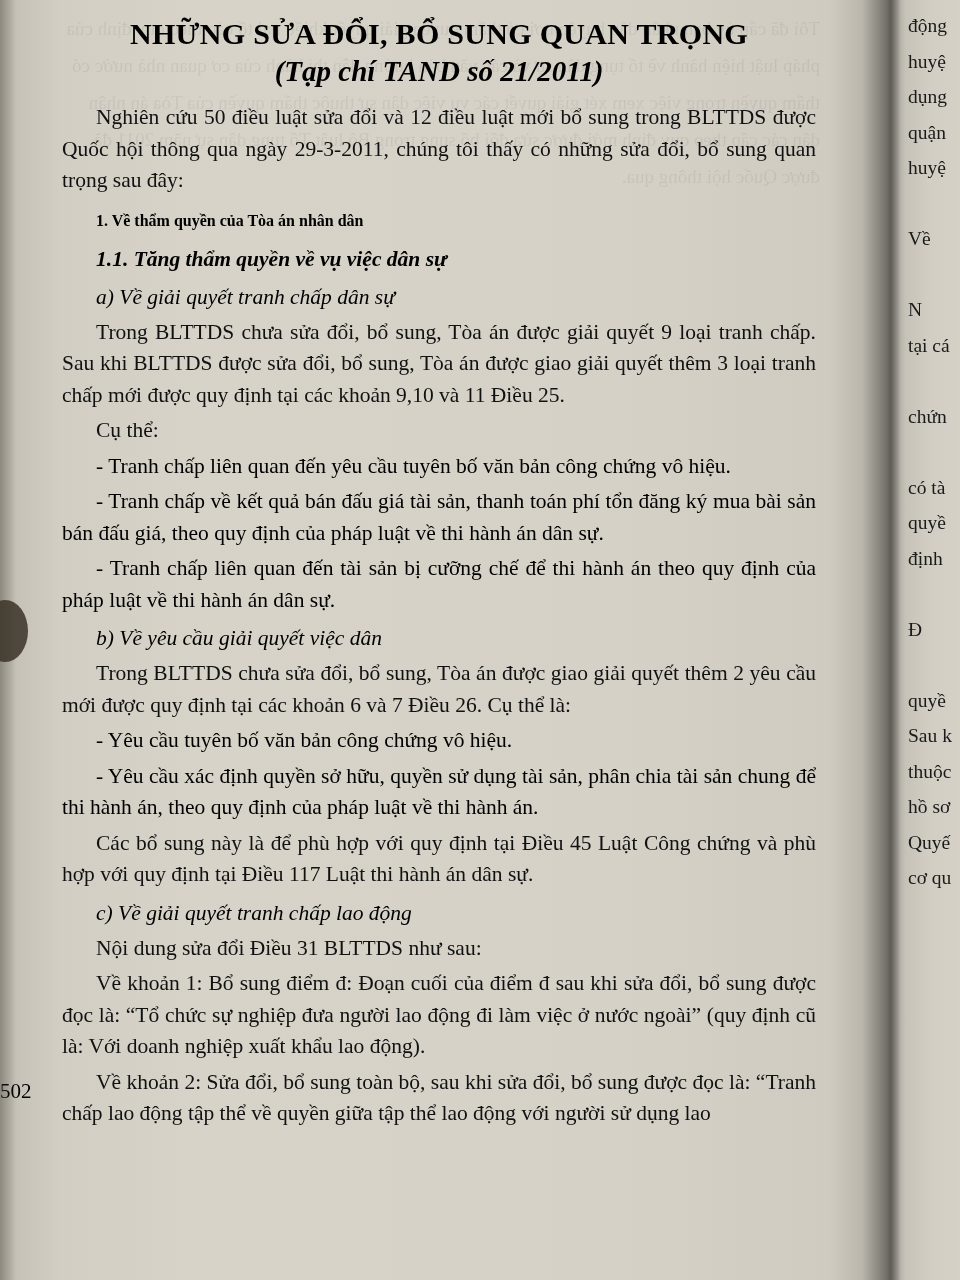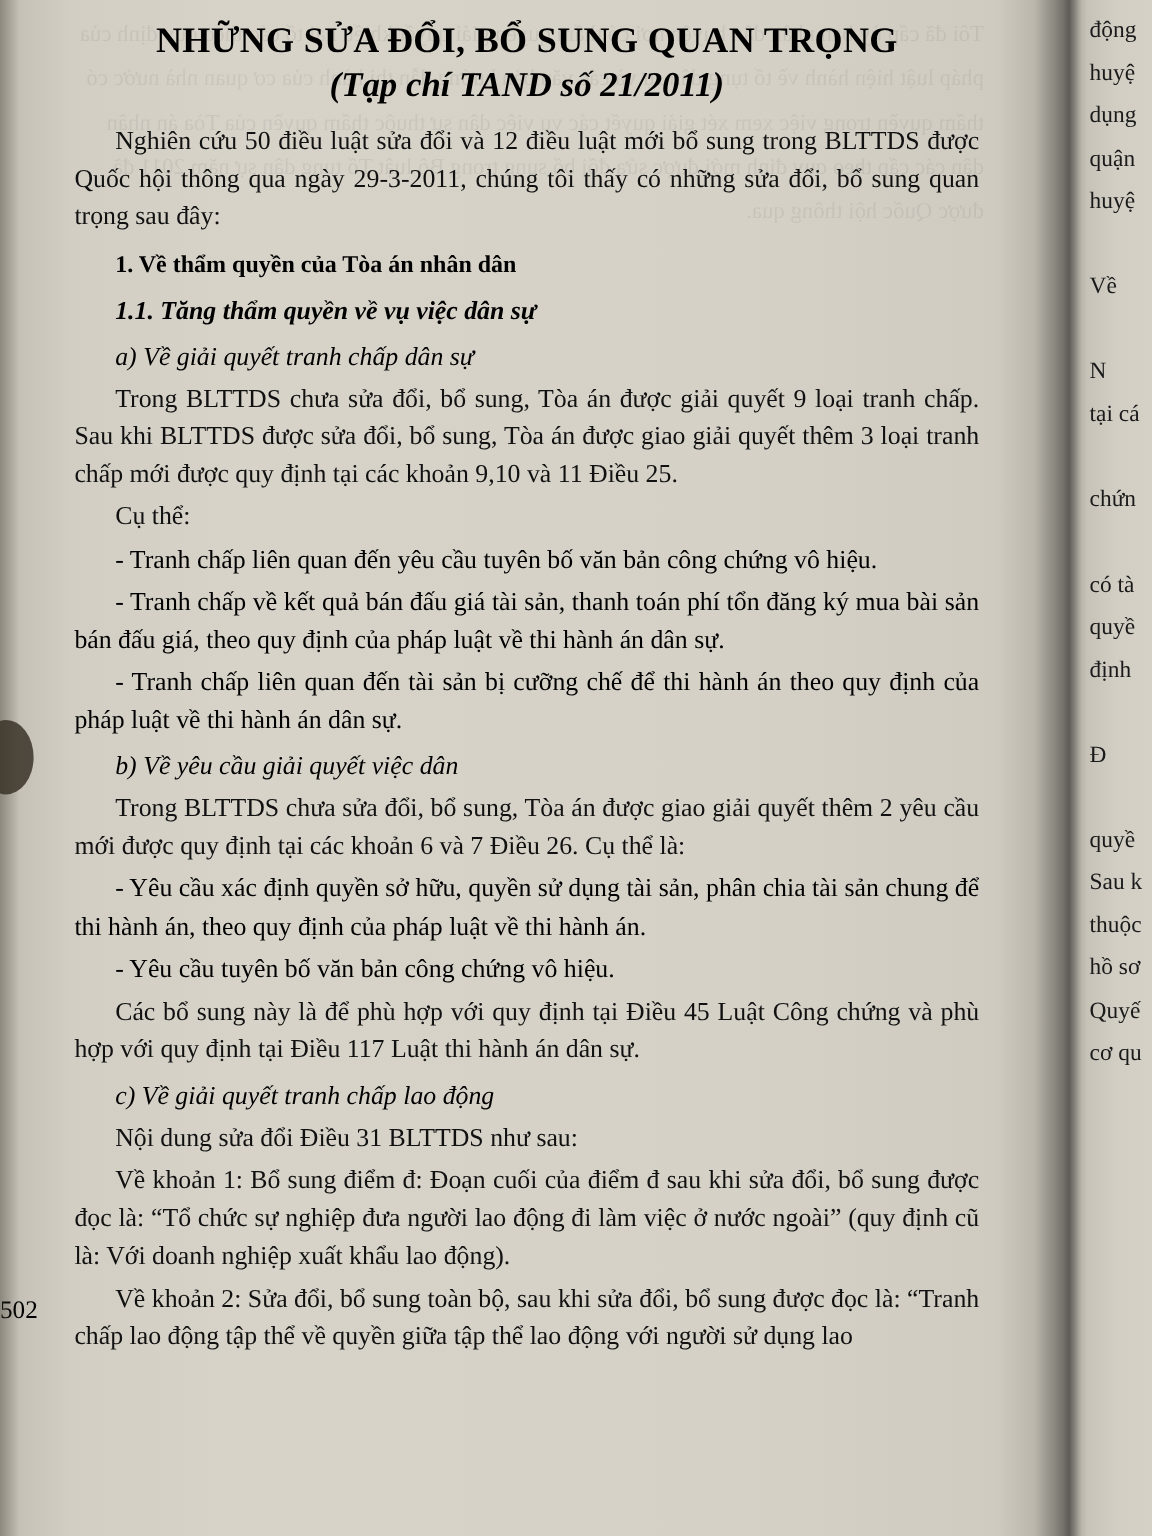--- a/index.html
+++ b/index.html
@@ -71,21 +71,21 @@
   }
   p.body {
     font-size: 21.5px;
     line-height: 31.5px;
     text-align: justify;
     margin: 0 0 4px 0;
     text-indent: 34px;
     color: #111;
   }
   p.head1 {
-    font-size: 20px;
+    font-size: 16px;
     line-height: 32px;
     font-weight: bold;
     text-indent: 34px;
     margin: 8px 0 4px 0;
   }
   p.head2 {
     font-size: 21.5px;
     line-height: 32px;
     font-style: italic;
     font-weight: bold;
@@ -179,22 +179,22 @@
     <p class="head1">1. Về thẩm quyền của Tòa án nhân dân</p>
     <p class="head2">1.1. Tăng thẩm quyền về vụ việc dân sự</p>
     <p class="head3">a) Về giải quyết tranh chấp dân sự</p>
     <p class="body">Trong BLTTDS chưa sửa đổi, bổ sung, Tòa án được giải quyết 9 loại tranh chấp. Sau khi BLTTDS được sửa đổi, bổ sung, Tòa án được giao giải quyết thêm 3 loại tranh chấp mới được quy định tại các khoản 9,10 và 11 Điều 25.</p>
     <p class="body">Cụ thể:</p>
     <p class="dash">- Tranh chấp liên quan đến yêu cầu tuyên bố văn bản công chứng vô hiệu.</p>
     <p class="dash">- Tranh chấp về kết quả bán đấu giá tài sản, thanh toán phí tổn đăng ký mua bài sản bán đấu giá, theo quy định của pháp luật về thi hành án dân sự.</p>
     <p class="dash">- Tranh chấp liên quan đến tài sản bị cưỡng chế để thi hành án theo quy định của pháp luật về thi hành án dân sự.</p>
     <p class="head3">b) Về yêu cầu giải quyết việc dân</p>
     <p class="body">Trong BLTTDS chưa sửa đổi, bổ sung, Tòa án được giao giải quyết thêm 2 yêu cầu mới được quy định tại các khoản 6 và 7 Điều 26. Cụ thể là:</p>
+    <p class="dash">- Yêu cầu tuyên bố văn bản công chứng vô hiệu.</p>
     <p class="dash">- Yêu cầu xác định quyền sở hữu, quyền sử dụng tài sản, phân chia tài sản chung để thi hành án, theo quy định của pháp luật về thi hành án.</p>
-    <p class="dash">- Yêu cầu tuyên bố văn bản công chứng vô hiệu.</p>
     <p class="body">Các bổ sung này là để phù hợp với quy định tại Điều 45 Luật Công chứng và phù hợp với quy định tại Điều 117 Luật thi hành án dân sự.</p>
     <p class="head3">c) Về giải quyết tranh chấp lao động</p>
     <p class="body">Nội dung sửa đổi Điều 31 BLTTDS như sau:</p>
     <p class="body">Về khoản 1: Bổ sung điểm đ: Đoạn cuối của điểm đ sau khi sửa đổi, bổ sung được đọc là: “Tổ chức sự nghiệp đưa người lao động đi làm việc ở nước ngoài” (quy định cũ là: Với doanh nghiệp xuất khẩu lao động).</p>
     <p class="body">Về khoản 2: Sửa đổi, bổ sung toàn bộ, sau khi sửa đổi, bổ sung được đọc là: “Tranh chấp lao động tập thể về quyền giữa tập thể lao động với người sử dụng lao</p>
 
     <div class="pagenum">502</div>
   </div>
 
   <div class="gutter"></div>

